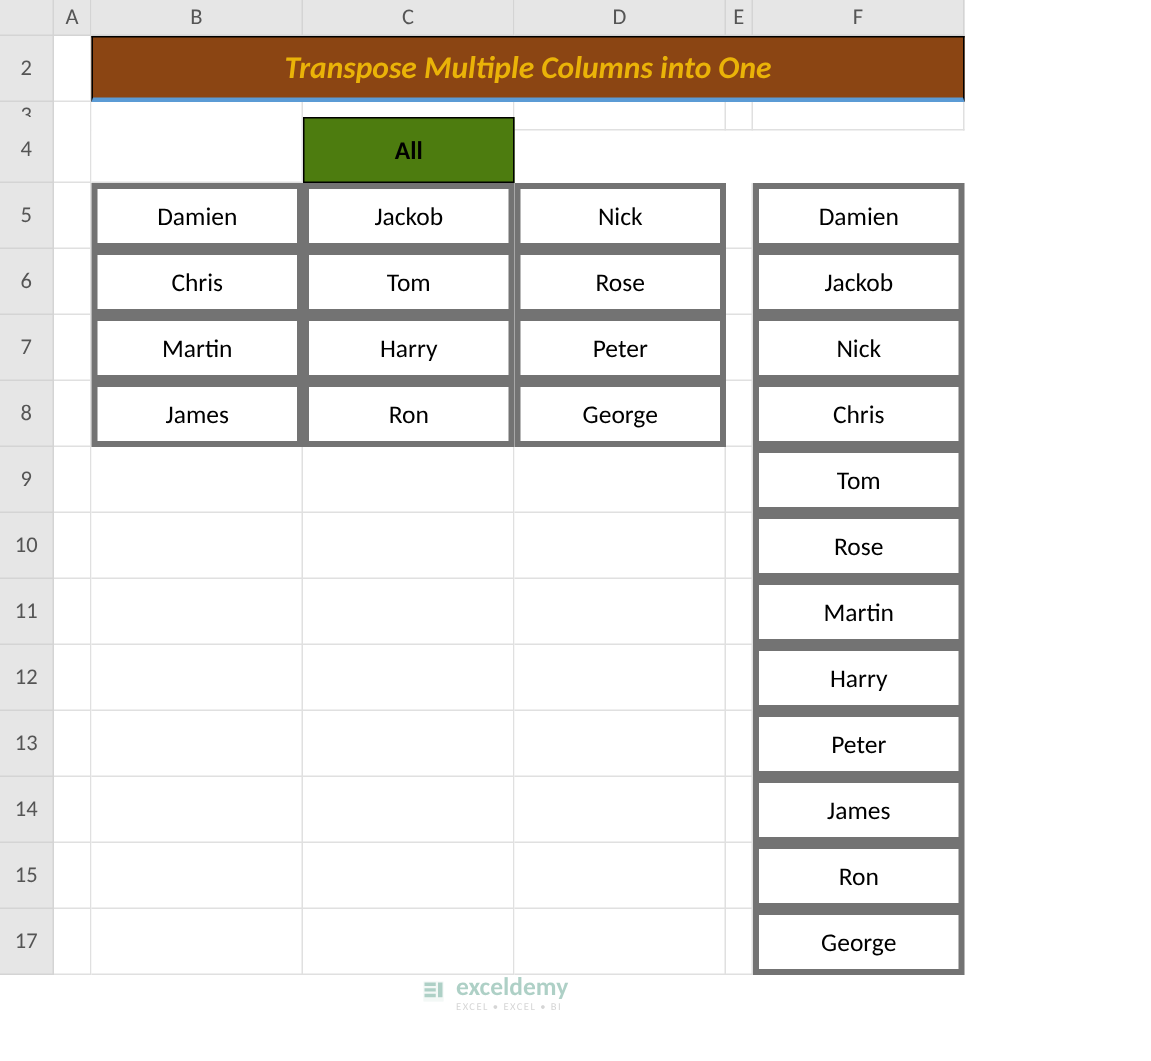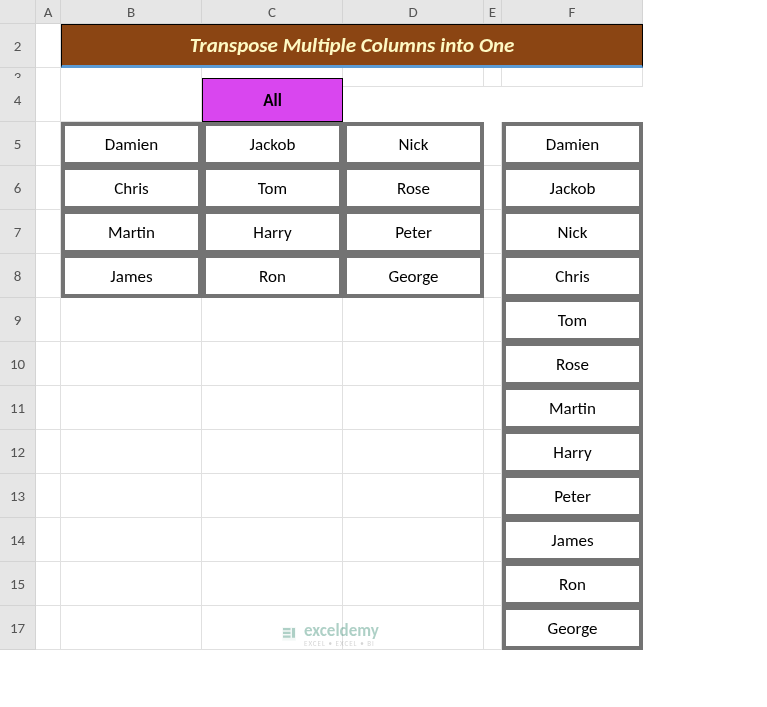--- a/index.html
+++ b/index.html
@@ -59,48 +59,48 @@
       grid-template-columns: 36px 25px 141px 141px 141px 18px 141px;
       height: 44px;
     }
     .thin-row {
       display: grid;
       grid-template-columns: 36px 25px 141px 141px 141px 18px 141px;
       height: 10px;
     }
     .title-cell {
       background: #8b4513;
-      color: #fef9c3;
+      color: #eab308;
       font-style: italic;
       font-weight: bold;
       font-size: 21px;
       border: 1px solid #000;
       border-bottom: 3px solid #5b9bd5;
     }
     .header-cell {
       background: #2a4d69;
       color: #fff;
       font-weight: bold;
       font-size: 17px;
       border: 1px solid #000;
     }
     .header-all {
-      background: #d946ef;
+      background: #4d7c0f;
       color: #000;
       font-weight: bold;
       font-size: 17px;
       border: 1px solid #000;
     }
     .bordered {
       border: 4px solid #737373;
     }
     .watermark {
       position: absolute;
       left: 280px;
-      top: 620px;
+      top: 647px;
       display: flex;
       align-items: center;
       gap: 6px;
       opacity: 0.35;
       color: #1a7a5e;
       font-size: 17px;
       font-weight: 600;
     }
     .watermark .sub {
       font-size: 7px;

